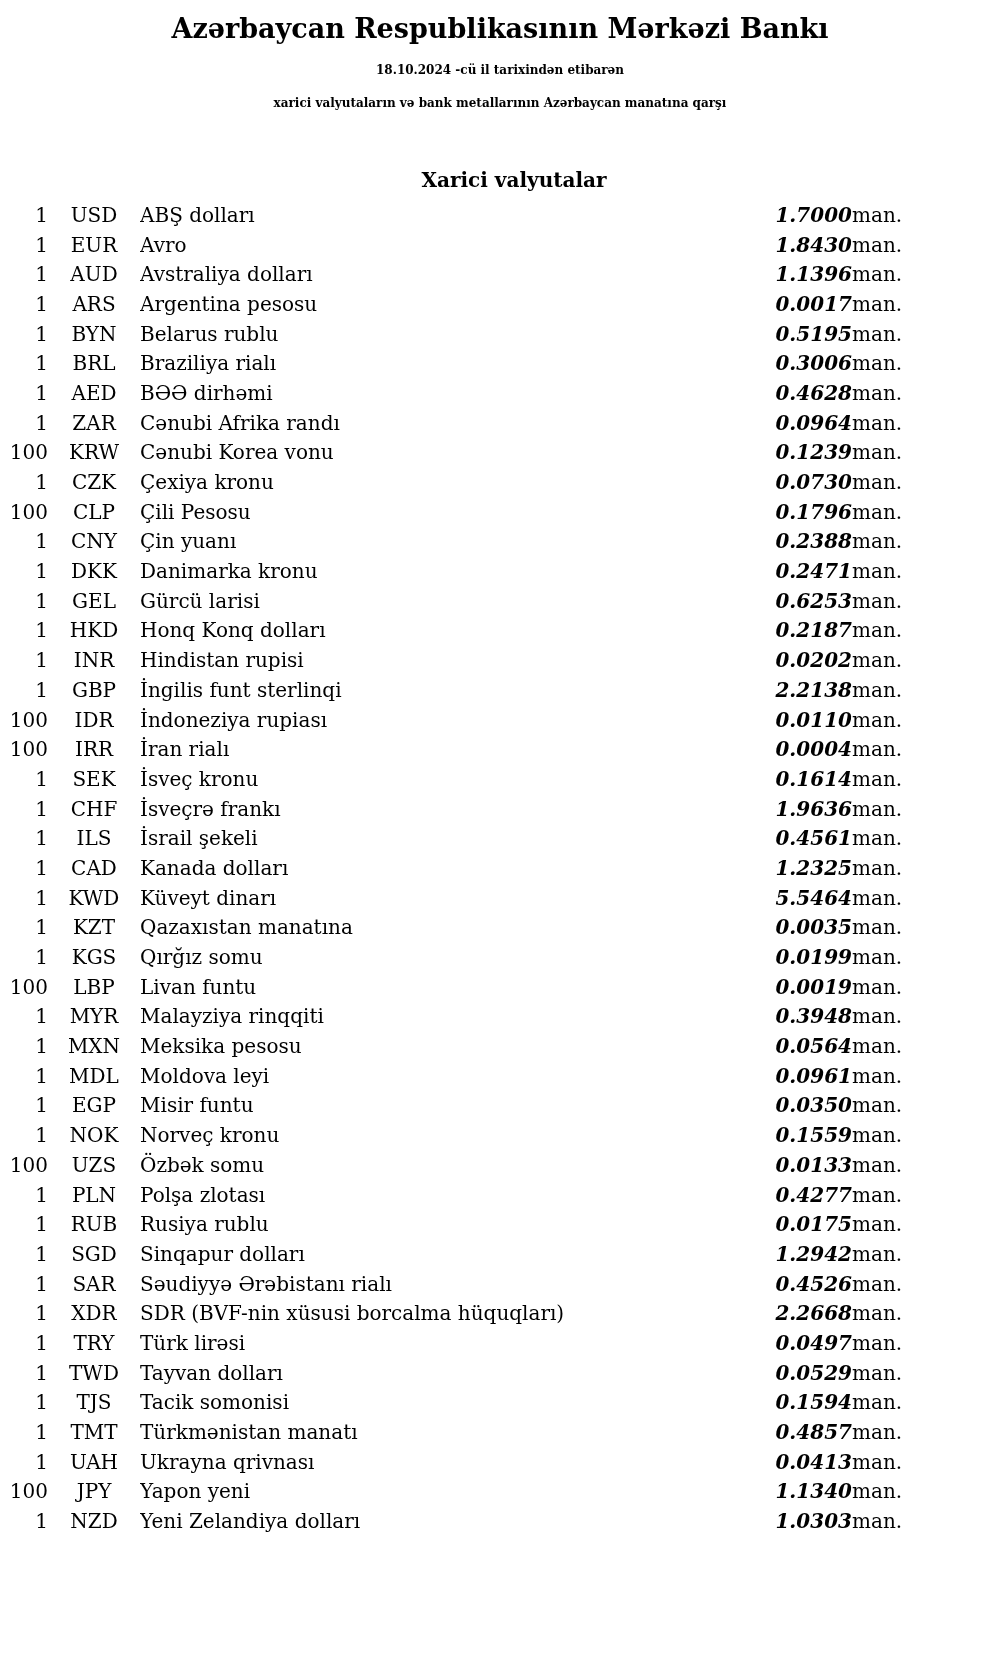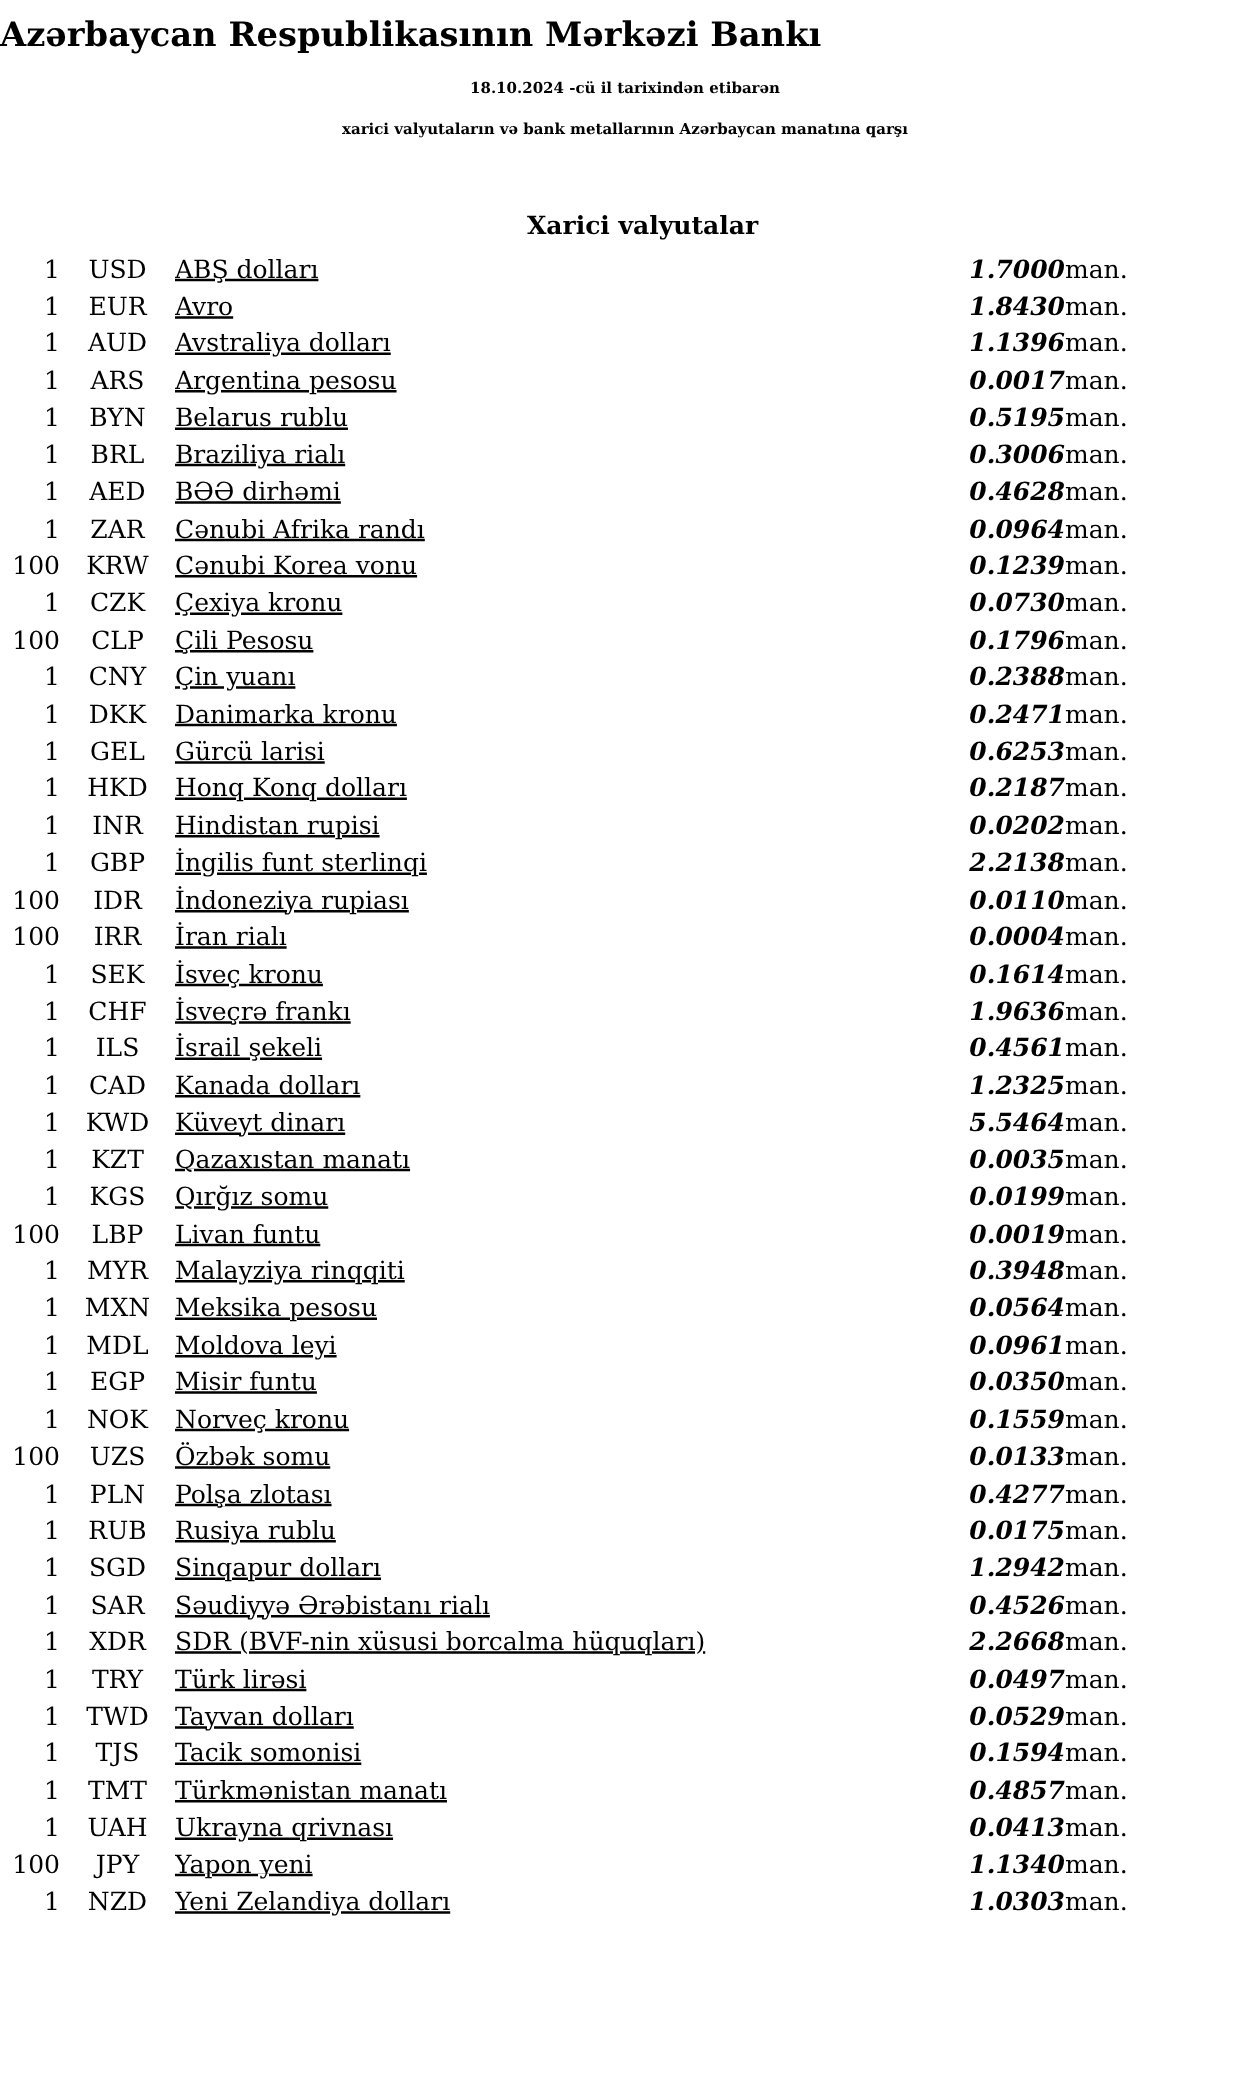--- a/index.html
+++ b/index.html
@@ -11,21 +11,21 @@
   }
   .page {
     width: 1000px;
     height: 1663px;
     margin: 0;
     padding-top: 12px;
     box-sizing: border-box;
     overflow: hidden;
   }
   .bank-title {
-    text-align: left;
+    text-align: center;
     font-weight: bold;
     font-size: 27px;
     line-height: 34px;
     margin: 0 0 8px 0;
   }
   .hline {
     text-align: center;
     font-weight: bold;
     font-size: 12px;
     line-height: 33px;
@@ -47,21 +47,21 @@
   }
   table.rates td {
     height: 29.7px;
     padding: 0;
     vertical-align: middle;
     white-space: nowrap;
     overflow: hidden;
   }
   td.qty  { width: 42px;  text-align: right; }
   td.code { width: 92px;  text-align: center; }
-  td.name { text-align: left; padding-left: 2px; text-decoration: underline; }
+  td.name { text-align: left; padding-left: 2px; }
   td.rate { width: 116px; text-align: right; font-weight: bold; font-style: italic; }
   td.unit { width: 70px;  text-align: left; padding-left: 13px; }
 </style>
 </head>
 <body>
 
 <div class="page">
 
   <h1 class="bank-title">Azərbaycan Respublikasının Mərkəzi Bankı</h1>
   <p class="hline">18.10.2024 -cü il tarixindən etibarən</p>
@@ -259,21 +259,21 @@
       <td class="qty">1</td>
       <td class="code">KWD</td>
       <td class="name">Küveyt dinarı</td>
       <td class="rate">5.5464</td>
       <td class="unit">man.</td>
     </tr>
 
     <tr>
       <td class="qty">1</td>
       <td class="code">KZT</td>
-      <td class="name">Qazaxıstan manatı</td>
+      <td class="name">Qazaxıstan manatına</td>
       <td class="rate">0.0035</td>
       <td class="unit">man.</td>
     </tr>
 
     <tr>
       <td class="qty">1</td>
       <td class="code">KGS</td>
       <td class="name">Qırğız somu</td>
       <td class="rate">0.0199</td>
       <td class="unit">man.</td>

